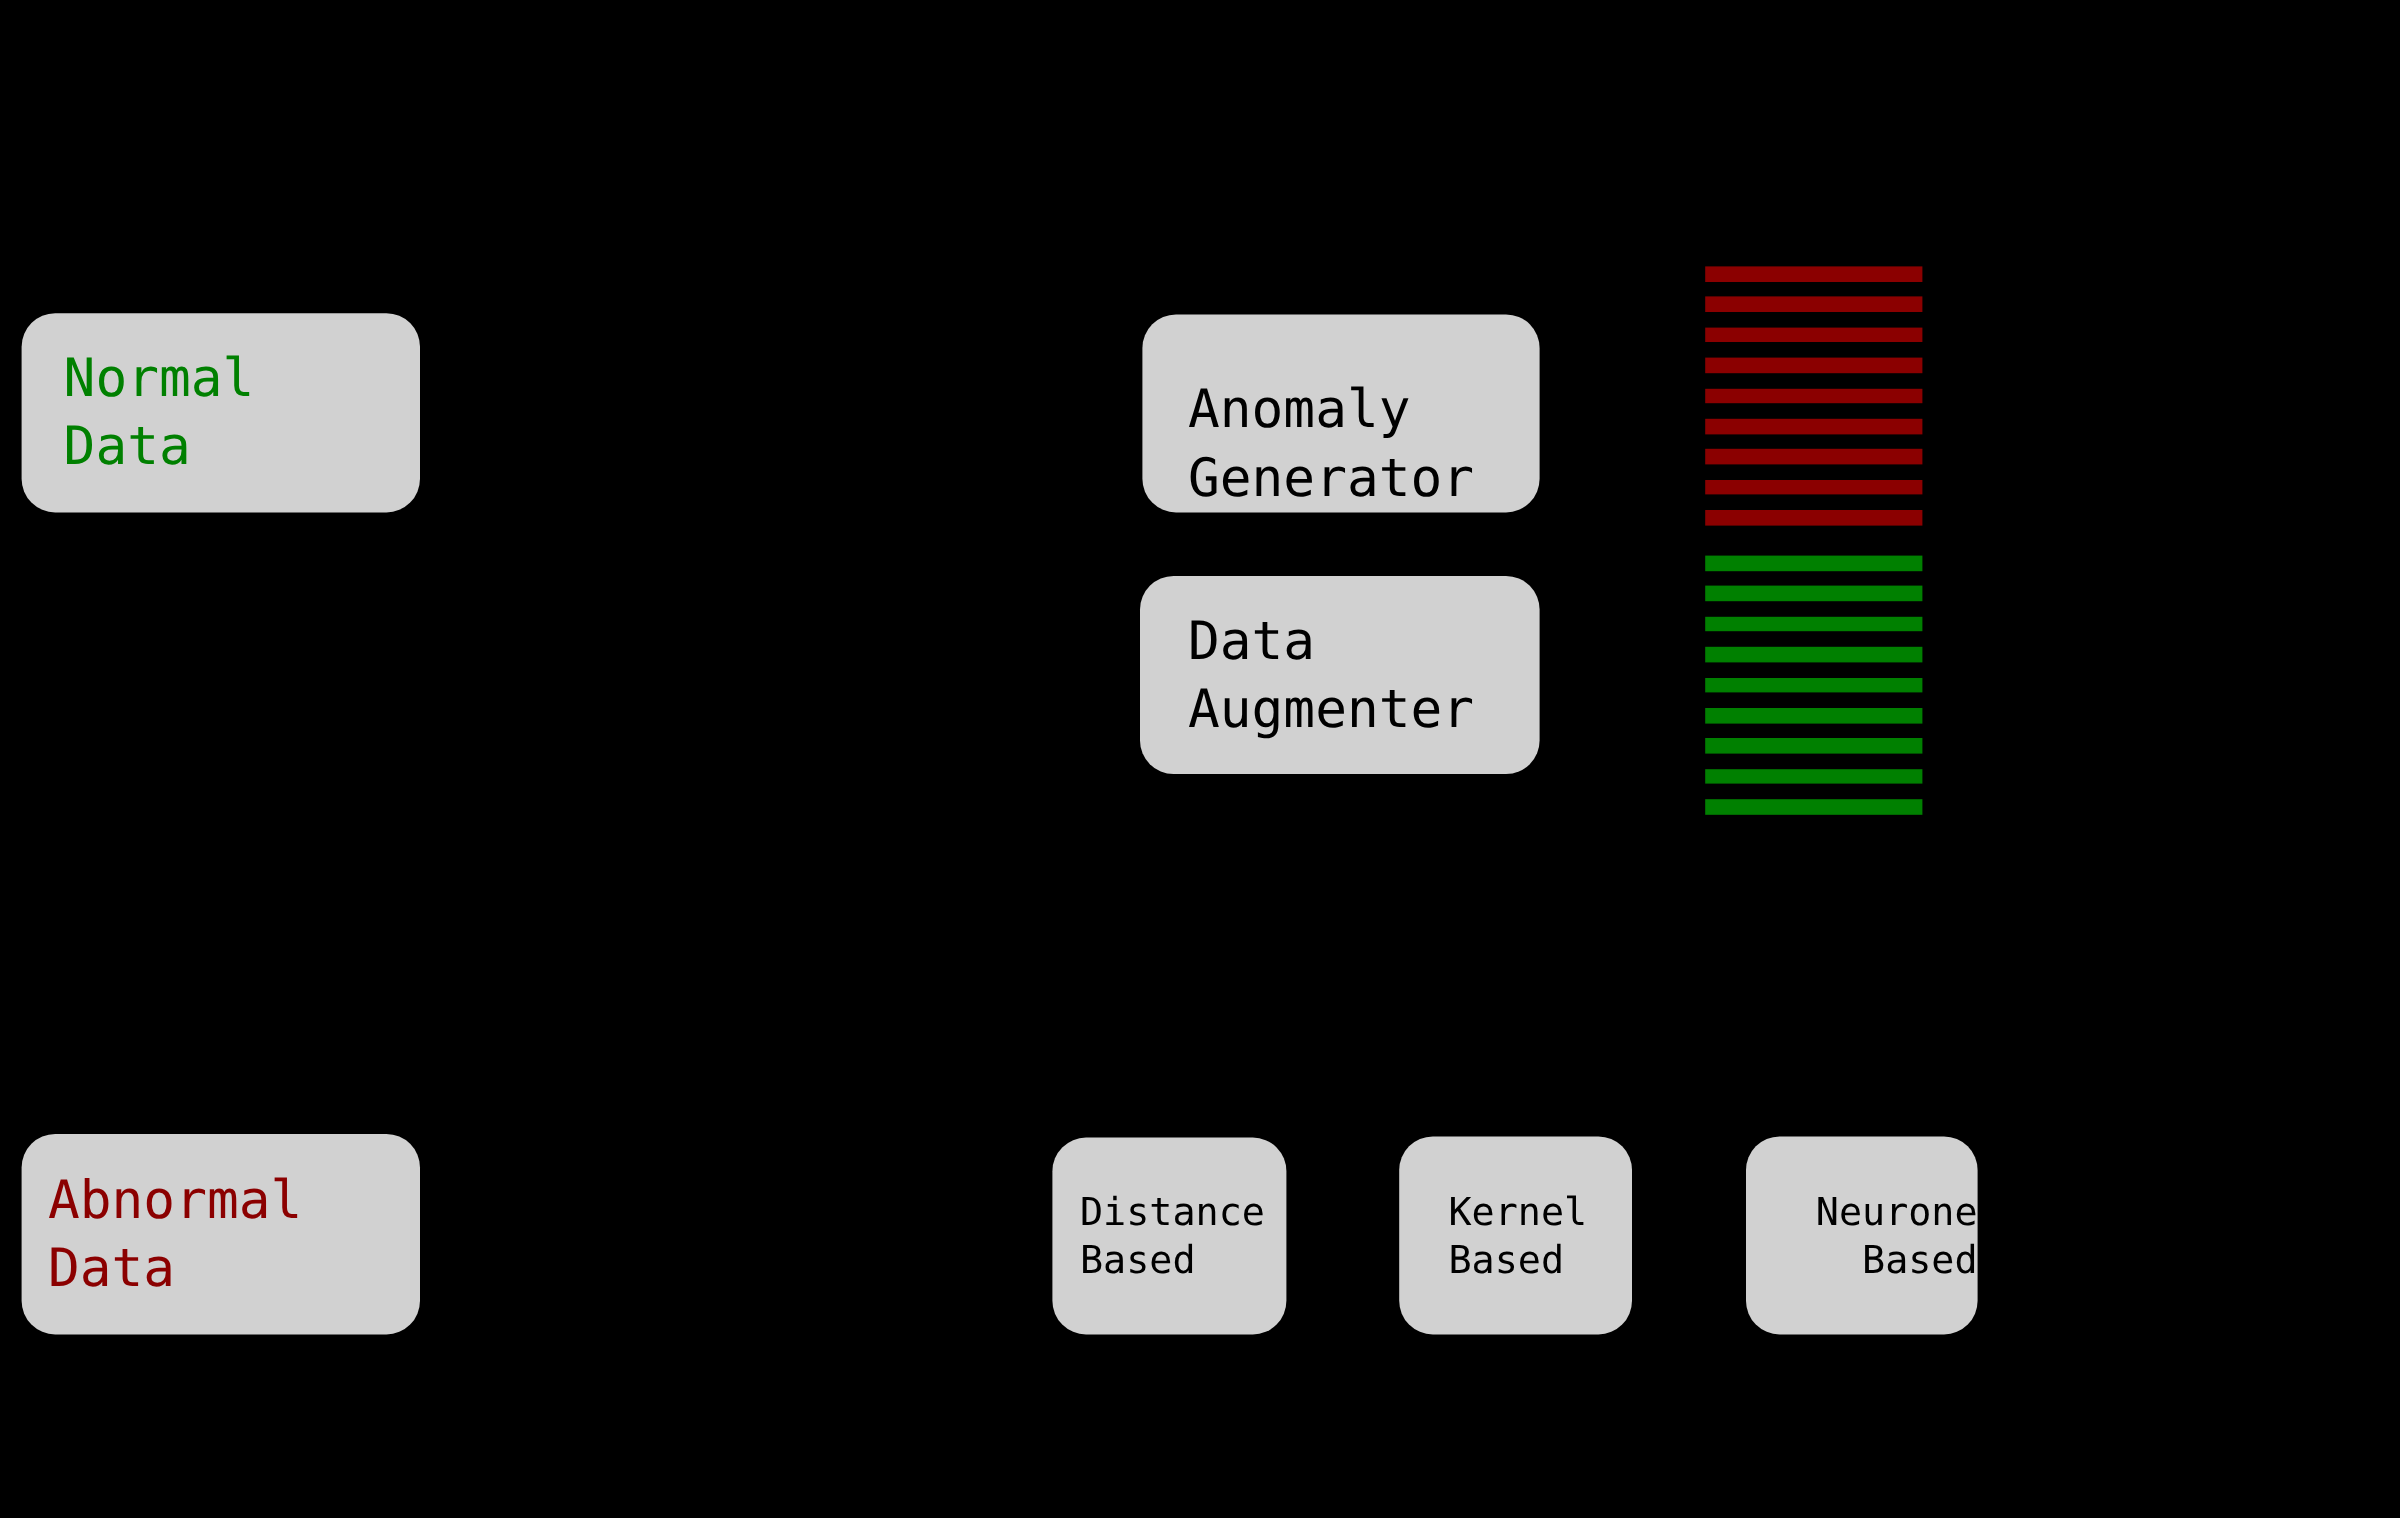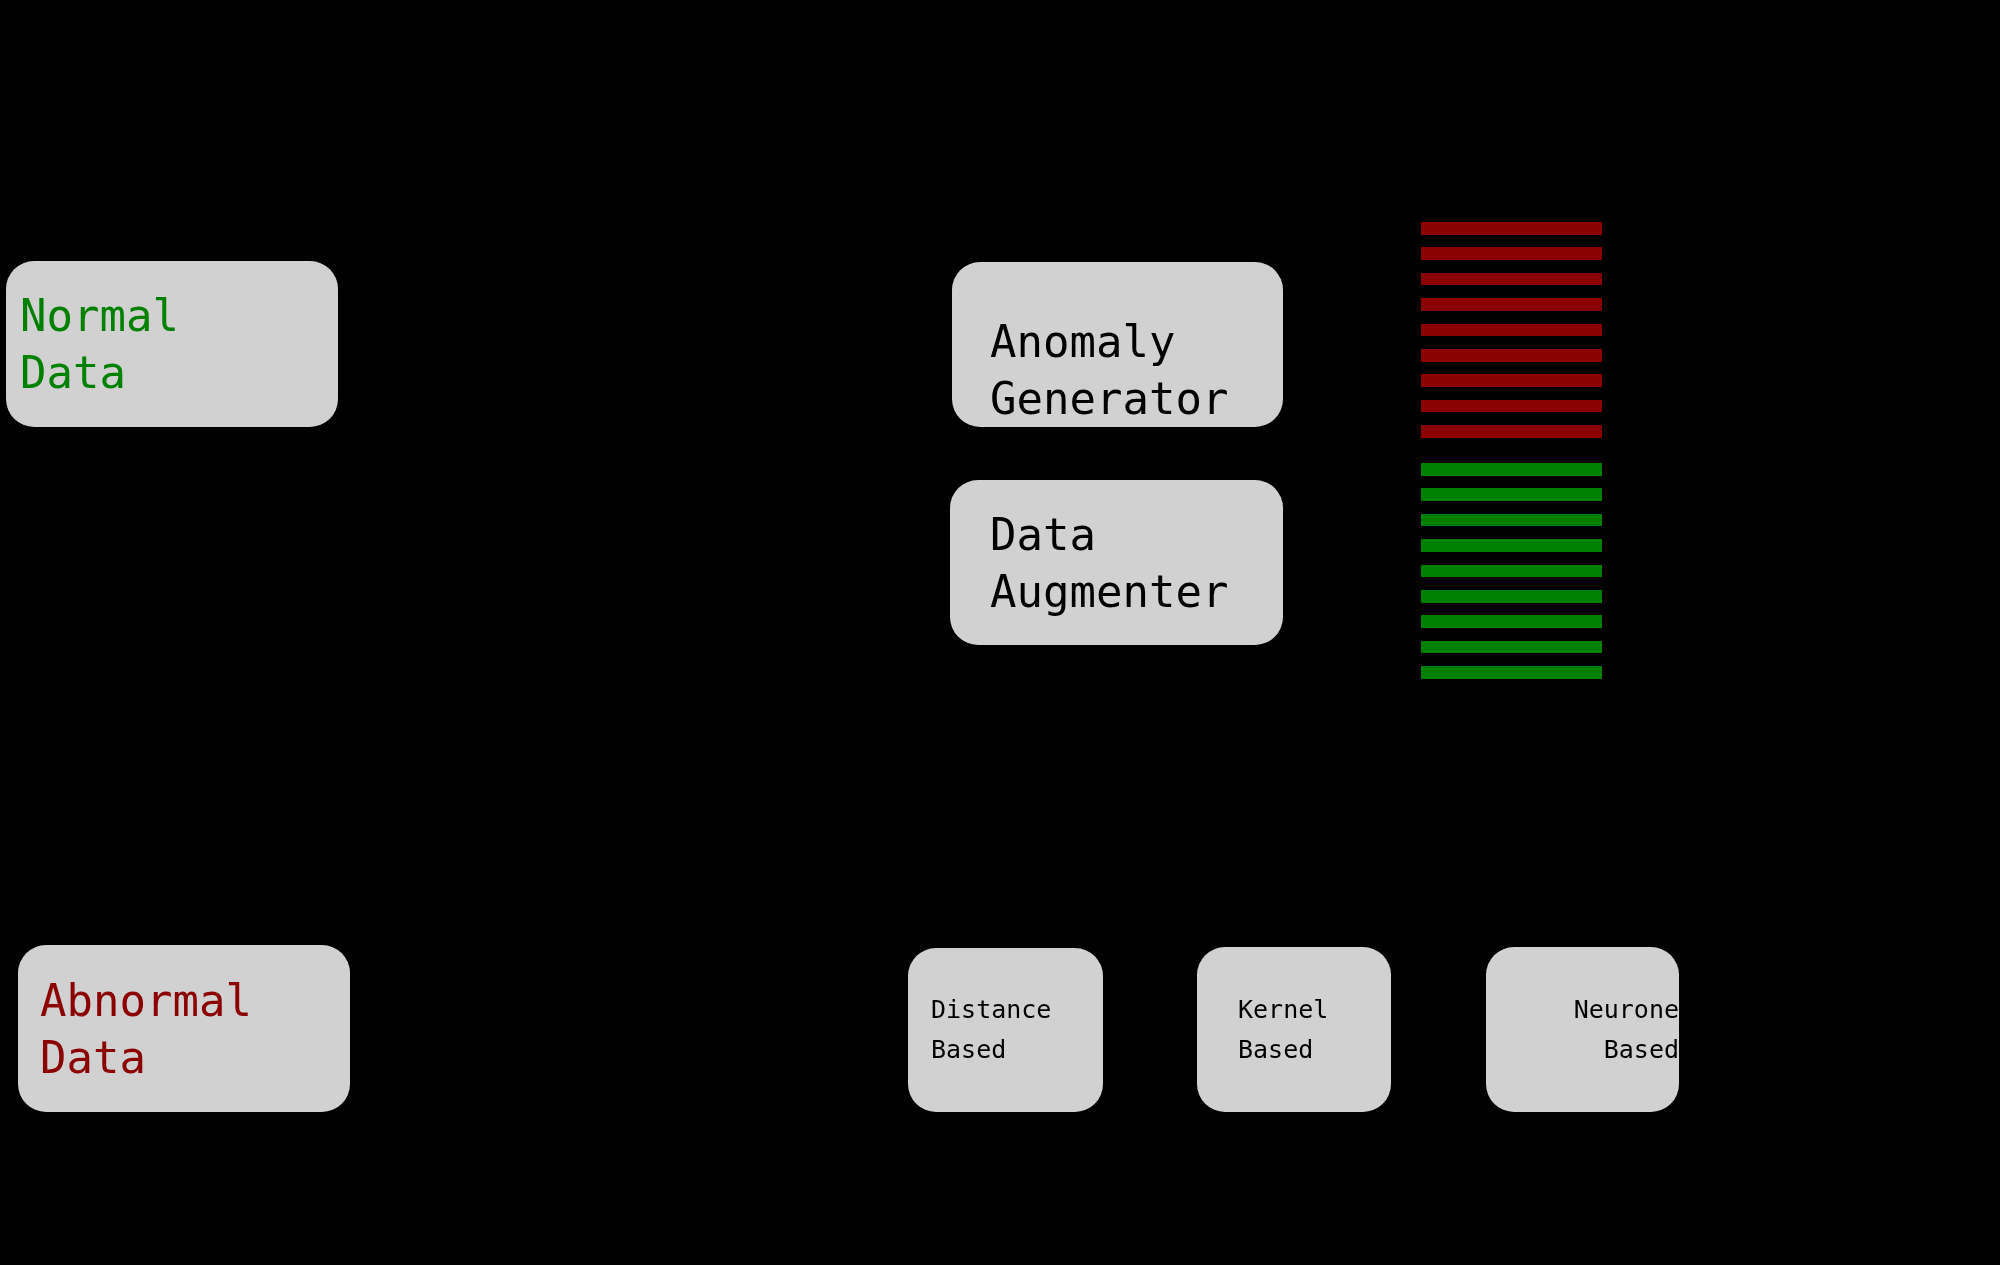--- a/index.html
+++ b/index.html
@@ -27,26 +27,25 @@
   }
   .node .line {
     display: block;
     white-space: pre;
   }
   .node.big {
     font-size: 44px;
     line-height: 57px;
   }
   .node.small {
-    font-size: 25px;
+    font-size: 32px;
     line-height: 40px;
-    margin-left: 31px;
   }
   
-  #box-normal    { left: 6px;    top: 261px; width: 332px; height: 166px; padding-left: 14px; }
+  #box-normal    { left: 18px;    top: 261px; width: 332px; height: 166px; padding-left: 35px; }
   #box-abnormal  { left: 2px;    top: 945px; width: 332px; height: 167px; padding-left: 22px; margin-left: 16px; }
   #box-anomaly   { left: 952px;  top: 262px; width: 331px; height: 165px; padding-left: 38px; justify-content: flex-end; }
   #box-augmenter { left: 950px;  top: 480px; width: 333px; height: 165px; padding-left: 40px; }
   #box-distance  { left: 877px;  top: 948px; width: 195px; height: 164px; padding-left: 23px; }
   #box-kernel    { left: 1166px; top: 947px; width: 194px; height: 165px; padding-left: 41px; }
   #box-neurone   { left: 1455px; top: 947px; width: 193px; height: 165px; padding-left: 28px; }
   
   .stripes {
     position: absolute;
     left: 1421px;

